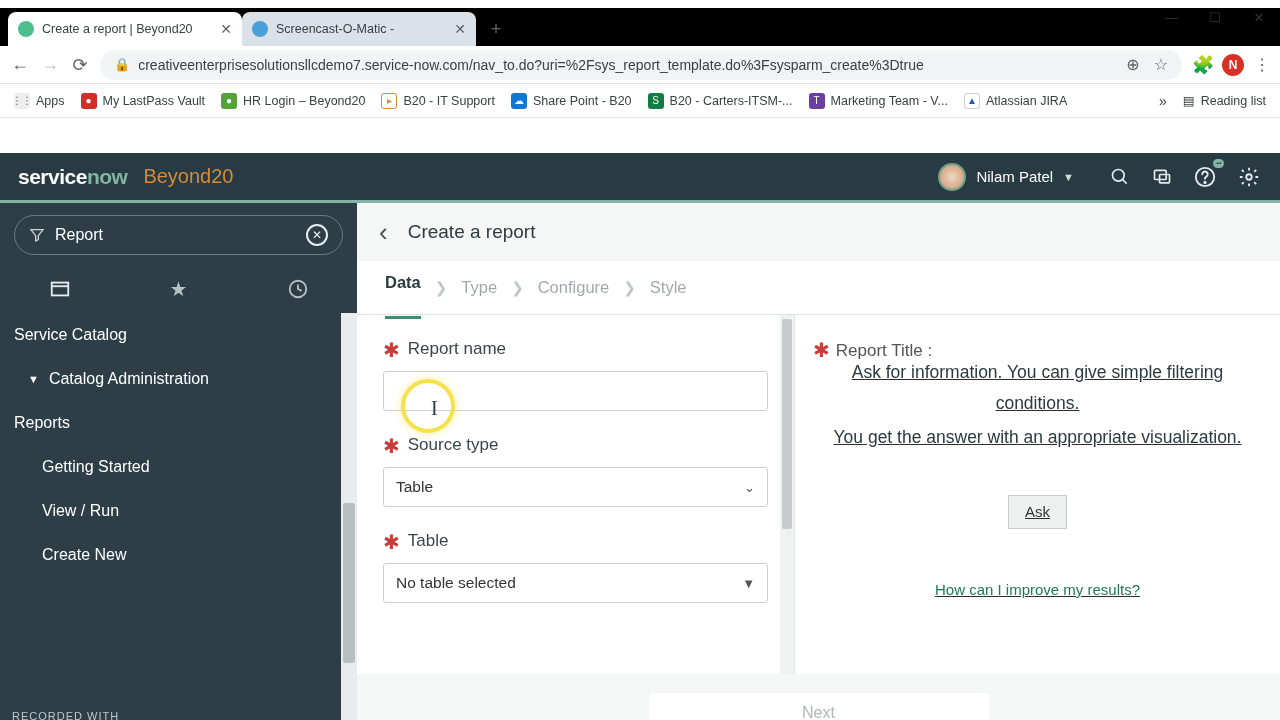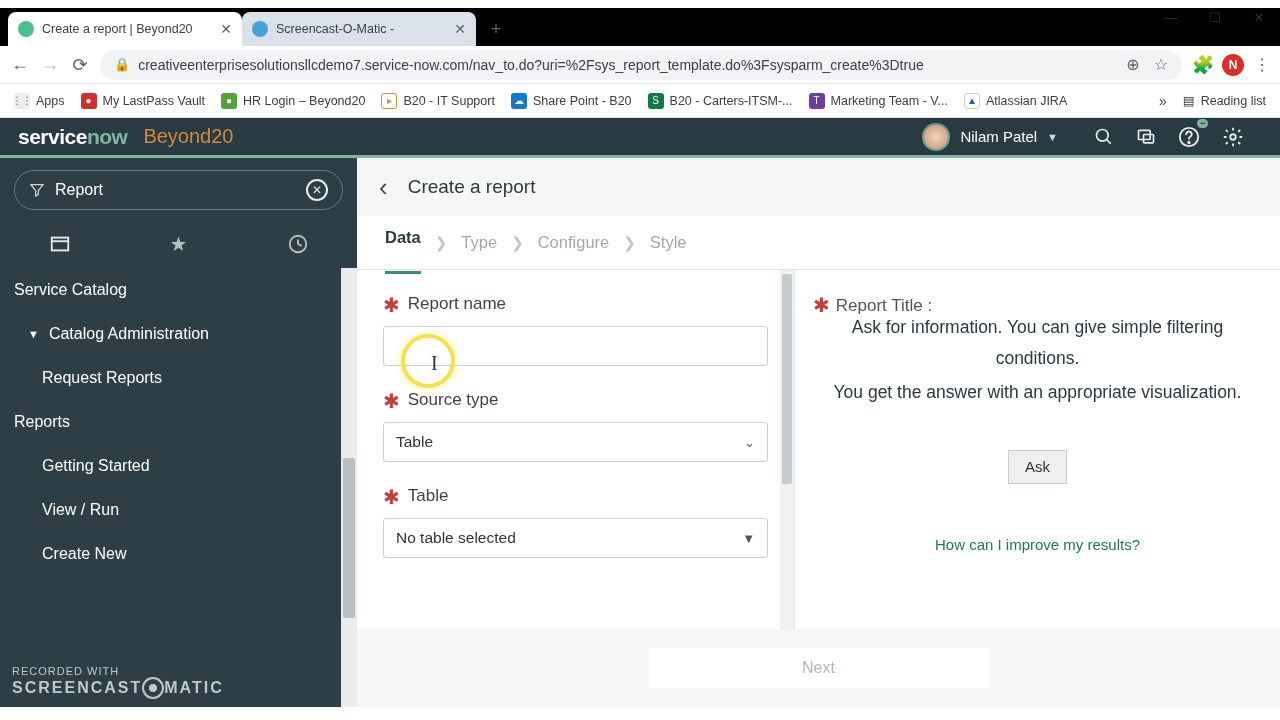--- a/index.html
+++ b/index.html
@@ -26,21 +26,21 @@
   .omnibox-actions { display: flex; gap: 14px; color: #5f6368; font-size: 16px; }
   .profile-dot { width: 22px; height: 22px; border-radius: 50%; background: #d93025; color: #fff; display: flex; align-items: center; justify-content: center; font-size: 12px; font-weight: 600; }
   .toolbar .menu { color: #5f6368; font-size: 16px; }
   
   .bookmarks { height: 34px; background: #fff; display: flex; align-items: center; padding: 0 14px; gap: 16px; border-bottom: 1px solid #e3e3e3; }
   .bm { display: flex; align-items: center; gap: 6px; font-size: 12.5px; color: #3c4043; cursor: pointer; }
   .bm .bmicon { width: 16px; height: 16px; border-radius: 3px; display: flex; align-items: center; justify-content: center; font-size: 10px; color: #fff; }
   .bm-spacer { flex: 1; }
   .reading { display: flex; align-items: center; gap: 6px; font-size: 12.5px; color: #3c4043; }
   
-  .sn-header { height: 40px; background: #283b42; display: flex; align-items: center; padding: 0 36px 0 18px; gap: 16px; border-bottom: 3px solid #81b5a1; }
+  .sn-header { height: 50px; background: #283b42; display: flex; align-items: center; padding: 0 20px 0 18px; gap: 16px; border-bottom: 3px solid #81b5a1; margin-top: 35px; }
   .sn-logo { color: #fff; font-weight: 700; font-size: 21px; letter-spacing: -0.5px; }
   .sn-logo .now { color: #81b5a1; }
   .sn-sub { color: #d68a3a; font-size: 20px; }
   .sn-header .sp { flex: 1; }
   .sn-user { display: flex; align-items: center; gap: 10px; color: #fff; font-size: 15px; }
   .sn-user .avatar { width: 28px; height: 28px; border-radius: 50%; background: #cda; background-image: radial-gradient(#f0d9c0, #c89070); border: 2px solid #6fa089; position: relative; }
   .sn-user .caret { font-size: 11px; color: #cdd; }
   .sn-icons { display: flex; align-items: center; gap: 22px; color: #e6eaec; font-size: 19px; margin-left: 20px; }
   .sn-icons .badge { position: relative; }
   .sn-icons .badge::after { content: "•••"; position: absolute; top: -7px; right: -8px; background: #81b5a1; color: #283b42; font-size: 6px; border-radius: 8px; padding: 1.5px 3px; letter-spacing: -0.5px;}
@@ -84,21 +84,21 @@
   .field .label { display: flex; align-items: center; gap: 8px; font-size: 17px; color: #3b454a; margin-bottom: 10px; }
   .req { color: #c83c3c; font-size: 20px; position: relative; top: 1px;}
   .text-input { width: 100%; height: 40px; border: 1px solid #cfcfcf; border-radius: 3px; padding: 0 12px; font-size: 15px; }
   .select { width: 100%; height: 40px; border: 1px solid #cfcfcf; border-radius: 3px; padding: 0 12px; font-size: 15.5px; color: #333; display: flex; align-items: center; justify-content: space-between; background: #fff; }
   .select .chev { color: #555; font-size: 13px; }
   .highlight-ring { position: absolute; width: 54px; height: 54px; border: 4px solid #f6e14a; border-radius: 50%; box-shadow: 0 0 8px rgba(246,225,74,0.6); pointer-events: none; left: 18px; top: 42px; }
   .cursor-text { position: absolute; left: 48px; top: 60px; font-family: serif; font-size: 20px; color: #2b3a40; pointer-events: none;}
   .footer-bar { height: 78px; background: #f5f6f6; display: flex; align-items: center; justify-content: center; }
   .next-btn { width: 340px; height: 40px; background: #fff; border: 1px solid #fff; color: #aeb5b8; font-size: 16px; border-radius: 3px; }
   
-  .qa-col { flex: 1; padding: 24px 30px 0 30px; display: flex; flex-direction: column; align-items: center; position: relative;}
+  .qa-col { flex: 1; padding: 24px 30px 0 30px; display: flex; flex-direction: column; align-items: center; position: relative; text-decoration: underline;}
   .qa-col .rt { align-self: flex-start; color: #555; font-size: 17px; position: absolute; top: 22px; left: 18px;}
   .qa-col .rt .req { margin-right: 6px; }
   .qa-col h2 { font-size: 26px; font-weight: 400; color: #2b3a40; text-align: center; line-height: 1.5; margin-top: 6px;}
   .qa-col p { font-size: 17.5px; color: #2b3a40; text-align: center; line-height: 1.75; margin-top: 18px; }
   .ask-row { display: flex; gap: 10px; margin-top: 42px; }
   .ask-row input { width: 212px; height: 34px; border: 1px solid #b8e0e8; background: #e8f5f8; padding: 0 8px; font-size: 14px; outline: 1px solid #7fb8c4;}
   .ask-row button { height: 34px; padding: 0 16px; border: 1px solid #c8cccd; background: #eef0f0; color: #333; font-size: 15px; }
   .improve { color: #1f7a54; font-size: 15px; margin-top: 52px; }
   svg { display: block; }
 </style>
@@ -250,21 +250,20 @@
             <path d="M12 7v5l4 2"></path>
           </svg>
         </div>
     </div>
     <div class="nav-scroll">
       <div class="nav-section app">Service Catalog</div>
       <div class="nav-section mod">
           <span class="tri">▼</span>
           <span>Catalog Administration</span>
         </div>
-      <div class="nav-section sub">Request Reports</div>
       <div class="nav-section app">Reports</div>
       <div class="nav-section sub">Getting Started</div>
       <div class="nav-section sub">View / Run</div>
       <div class="nav-section sub">Create New</div>
       <div class="nav-scrollbar">
           <div class="nav-thumb"></div>
         </div>
     </div>
     <div class="watermark">
       <div>RECORDED WITH</div>

